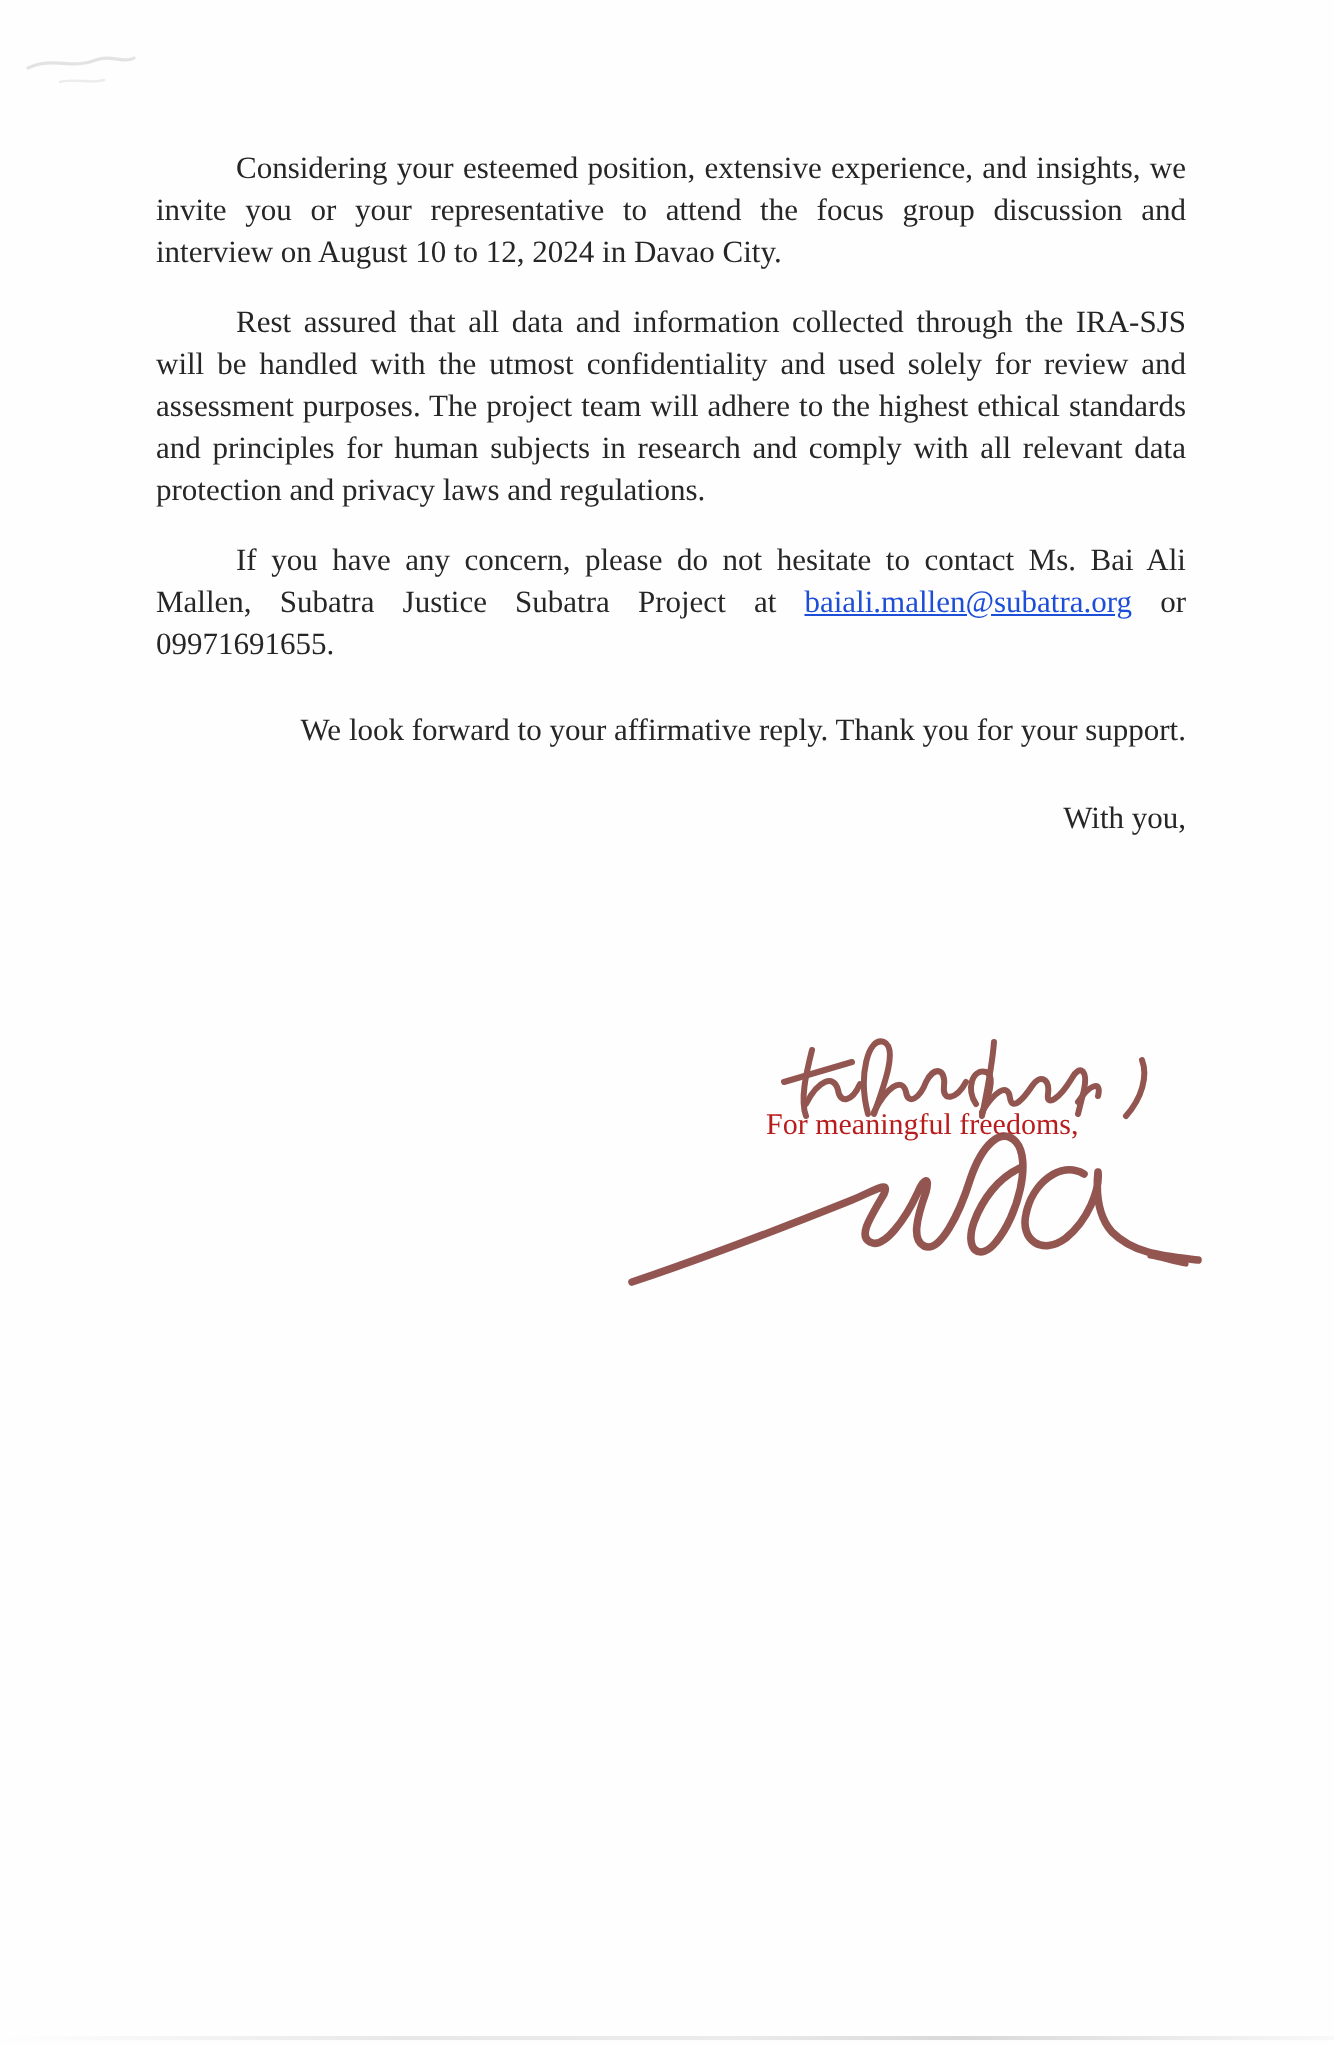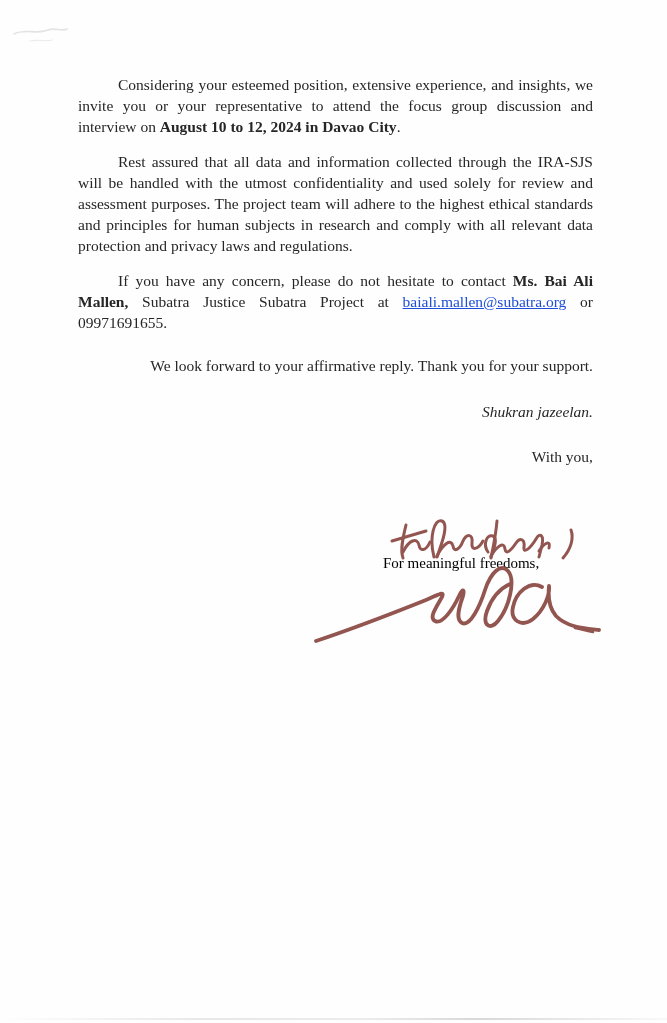--- a/index.html
+++ b/index.html
@@ -26,29 +26,29 @@
     text-align: justify;
     text-indent: 40px;
   }
   .line-single {
     text-align: right;
     text-indent: 40px;
   }
   .mt-22 { margin-top: 22px; }
   .mt-25 { margin-top: 25px; }
   .mt-23 { margin-top: 23px; }
-  .bold { font-weight: bold; }
+  .bold { font-weight: normal; }
   .italic { font-style: italic; }
   .email { text-decoration: underline; color: #1d4ed8; }
   .tagline {
     position: absolute;
     left: 383px;
     top: 555px;
     font-size: 15px;
-    color: #000000;
+    color: #b91c1c;
   }
   .ink-overlay {
     position: absolute;
     left: 0; top: 0;
     width: 667px; height: 1023px;
     pointer-events: none;
   }
   .bottom-edge {
     position: absolute;
     left: 0; bottom: 3px;
@@ -73,21 +73,20 @@
 
     <p class="para"><span>Considering your esteemed position, extensive experience, and insights, we invite you or your representative to attend the focus group discussion and interview on </span><span class="bold">August 10 to 12, 2024 in Davao City</span><span>.</span></p>
 
     <p class="para">Rest assured that all data and information collected through the IRA-SJS will be handled with the utmost confidentiality and used solely for review and assessment purposes. The project team will adhere to the highest ethical standards and principles for human subjects in research and comply with all relevant data protection and privacy laws and regulations.</p>
 
 
     <p class="para"><span>If you have any concern, please do not hesitate to contact </span><span class="bold">Ms. Bai Ali Mallen,</span><span> Subatra Justice Subatra Project at </span><span class="email">baiali.mallen@subatra.org</span><span> or 09971691655.</span></p>
 
     <p class="para line-single mt-22">We look forward to your affirmative reply. Thank you for your support.</p>
 
-    <p class="para line-single italic mt-25">Shukran jazeelan.</p>
 
     <p class="para line-single mt-23">With you,</p>
 
   </div>
 
   <div class="tagline">For meaningful freedoms,</div>
 
   <svg class="ink-overlay" width="667" height="1023" viewBox="0 0 667 1023" aria-hidden="true">
     <g stroke="#8a4742" fill="none" stroke-linecap="round" stroke-linejoin="round" opacity="0.92">
 

